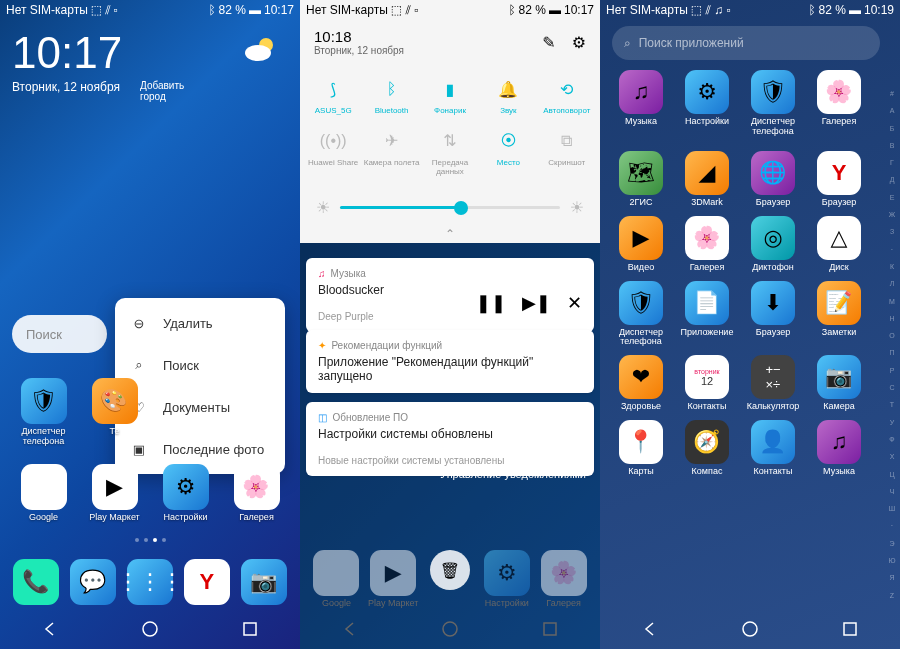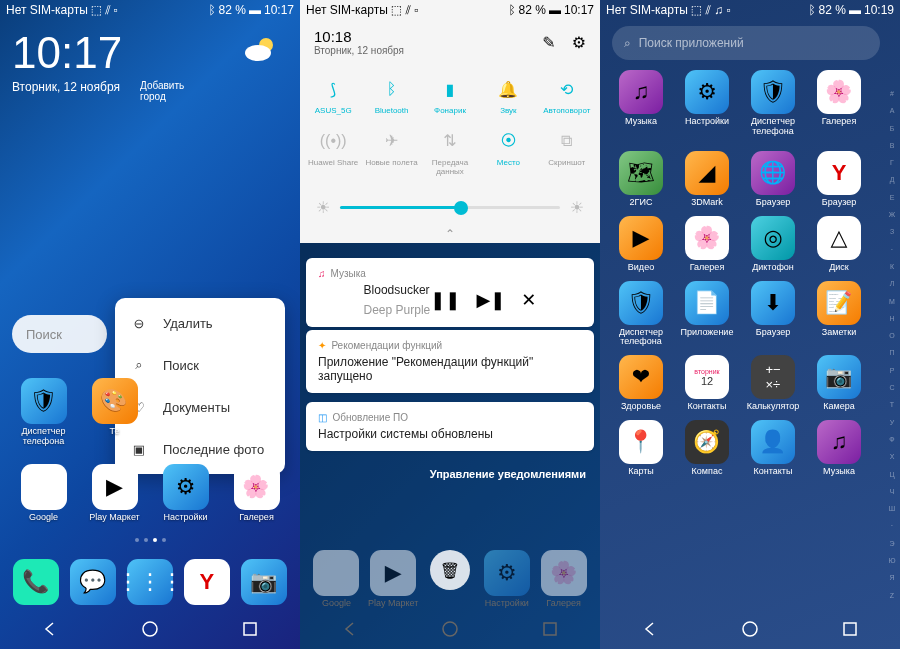--- a/index.html
+++ b/index.html
@@ -59,24 +59,24 @@
   
   .brightness { display: flex; align-items: center; padding: 8px 16px; gap: 10px; }
   .slider { flex: 1; height: 3px; background: #ddd; position: relative; border-radius: 2px; }
   .slider-fill { position: absolute; left: 0; top: 0; height: 100%; width: 55%; background: #00bcd4; border-radius: 2px; }
   .slider-thumb { position: absolute; left: 55%; top: 50%; width: 14px; height: 14px; background: #00bcd4; border-radius: 50%; transform: translate(-50%, -50%); }
   .chevron { text-align: center; color: #999; padding: 2px; font-size: 12px; }
   
   .notif { margin: 5px 6px; background: white; border-radius: 6px; padding: 10px 12px; box-shadow: 0 1px 3px rgba(0,0,0,0.1); }
   .notif-app { font-size: 10px; color: #888; display: flex; align-items: center; gap: 5px; margin-bottom: 4px; }
   .notif-title { font-size: 12px; font-weight: 500; color: #222; }
-  .notif-sub { font-size: 12px; color: #999; margin-top: 6px; }
-  .notif-music { display: flex; justify-content: center; align-items: center; }
+  .notif-sub { font-size: 10px; color: #999; margin-top: 14px; }
+  .notif-music { display: flex; justify-content: space-between; align-items: center; }
   .music-controls { display: flex; gap: 16px; font-size: 18px; }
-  .notif-manage { text-align: right; color: white; font-size: 11px; padding: 6px 14px; font-weight: bold; }
+  .notif-manage { text-align: right; color: white; font-size: 11px; padding: 6px 14px; }
   
   .p2-apps { position: absolute; bottom: 40px; left: 0; right: 0; }
   .p2-apps .app-icon .lbl { color: #666; }
   .trash { width: 40px; height: 40px; background: rgba(255,255,255,0.85); border-radius: 50%; display: flex; align-items: center; justify-content: center; margin: 0 auto; }
   
   
   .phone3 { background: linear-gradient(160deg, #1a3a6e, #2a4d8a); }
   .p3-search { position: absolute; top: 26px; left: 12px; right: 20px; height: 34px; background: rgba(255,255,255,0.15); border-radius: 17px; display: flex; align-items: center; padding: 0 12px; gap: 8px; color: rgba(255,255,255,0.6); font-size: 12px; }
   .p3-section { color: rgba(255,255,255,0.7); font-size: 11px; padding: 0 14px; margin-top: 12px; letter-spacing: 0.5px; }
   .p3-grid { display: flex; flex-wrap: wrap; padding: 6px 8px 0; }
@@ -299,21 +299,21 @@
       <div class="qs-tile active">
           <div class="qs-ico" style="color:#00bcd4">⟲</div>
           <div class="qs-lbl">Автоповорот</div>
         </div>
       <div class="qs-tile inactive">
           <div class="qs-ico" style="color:#bbb">((•))</div>
           <div class="qs-lbl">Huawei Share</div>
         </div>
       <div class="qs-tile inactive">
           <div class="qs-ico" style="color:#bbb">✈</div>
-          <div class="qs-lbl">Новые полета</div>
+          <div class="qs-lbl">Камера полета</div>
         </div>
       <div class="qs-tile inactive">
           <div class="qs-ico" style="color:#bbb">⇅</div>
           <div class="qs-lbl">Передача данных</div>
         </div>
       <div class="qs-tile active">
           <div class="qs-ico" style="color:#00bcd4">⦿</div>
           <div class="qs-lbl">Место</div>
         </div>
       <div class="qs-tile inactive">
@@ -358,20 +358,21 @@
       </div>
     <div class="notif-title">Приложение "Рекомендации функций" запущено</div>
   </div>
 
   <div class="notif" style="position:absolute;top:397px;left:0;right:0">
     <div class="notif-app">
         <span style="color:#2196f3">◫</span>
         <span>Обновление ПО</span>
       </div>
     <div class="notif-title">Настройки системы обновлены</div>
+    <div class="notif-sub">Новые настройки системы установлены</div>
   </div>
 
   <div class="notif-manage" style="position:absolute;top:462px;left:0;right:0">Управление уведомлениями</div>
 
   <div class="status-bar dark">
     <div class="status-left">
         <span>Нет SIM-карты</span>
         <span>⬚ ⫽ ▫</span>
       </div>
     <div class="status-right">

